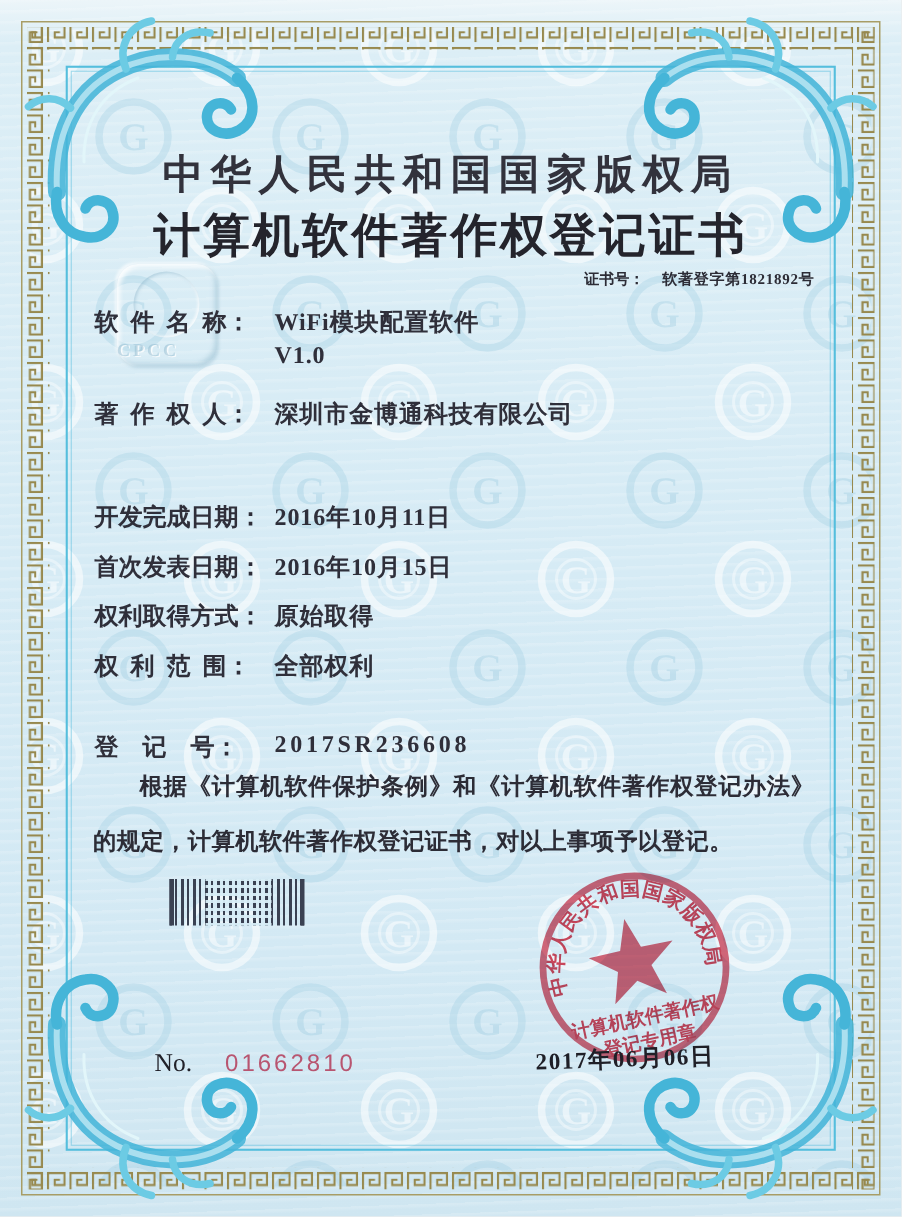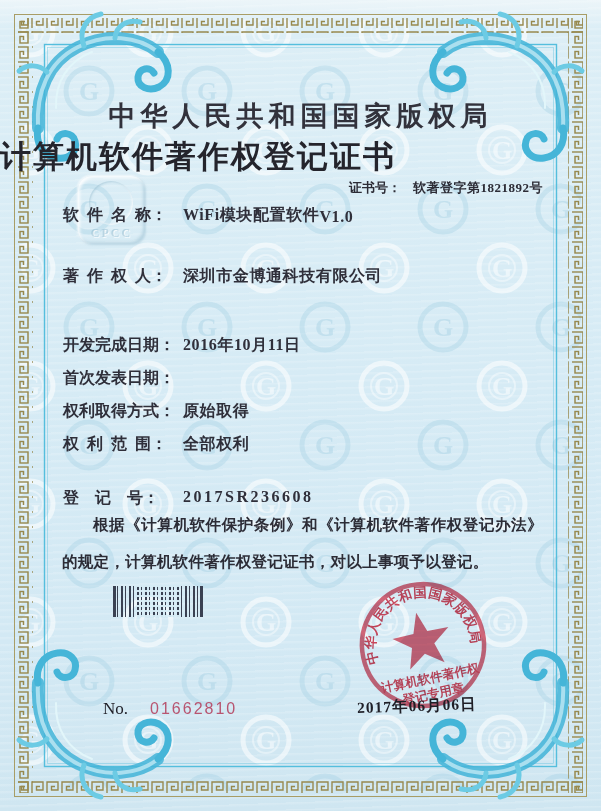--- a/index.html
+++ b/index.html
@@ -12,33 +12,33 @@
     content:"";position:absolute;inset:0;pointer-events:none;
     background:repeating-linear-gradient(178deg,rgba(255,255,255,0.16) 0 1px,rgba(255,255,255,0) 3px 7px);
   }
   .deco{position:absolute;left:0;top:0;}
 
   .emboss{position:absolute;left:78px;top:176px;width:67px;height:68px;border-radius:14px;
     box-shadow:inset 2px 2px 3px rgba(255,255,255,0.85),inset -2px -2px 3px rgba(145,185,205,0.45),
                1px 1px 2px rgba(145,185,205,0.4),-1px -1px 2px rgba(255,255,255,0.7);}
   .emboss .circ{position:absolute;left:11px;top:5px;width:44px;height:44px;border-radius:50%;
     box-shadow:inset 1px 1px 2px rgba(145,185,205,0.5),inset -1px -1px 2px rgba(255,255,255,0.85);}
-  .emboss .etext{position:absolute;left:0;right:0;bottom:3px;text-align:center;font-size:12px;
+  .emboss .etext{position:absolute;left:0;right:0;bottom:3px;text-align:left;font-size:12px;
     letter-spacing:2px;font-weight:bold;color:rgba(150,190,210,0.55);text-shadow:1px 1px 0 rgba(255,255,255,0.8);}
 
   .title{position:absolute;left:0;right:0;top:98px;margin:0;text-align:center;
     font-size:27px;font-weight:700;letter-spacing:5px;color:#32323c;}
-  .subtitle{position:absolute;left:0;right:0;top:136px;margin:0;text-align:left;
+  .subtitle{position:absolute;left:0;right:0;top:136px;margin:0;text-align:center;
     font-size:31px;font-weight:900;letter-spacing:2px;color:#24242c;}
-  .certno{position:absolute;right:58px;top:179px;font-size:13px;font-weight:600;color:#2c2c36;}
+  .certno{position:absolute;right:58px;top:179px;font-size:10px;font-weight:600;color:#2c2c36;}
   .certno .cv{margin-left:12px;letter-spacing:0.5px;}
 
   .frow{position:absolute;left:63px;font-size:16px;color:#2f2f3a;font-weight:700;}
   .flabel{display:inline-block;width:116px;white-space:pre;vertical-align:top;}
-  .fvalue{display:inline-flex;flex-direction:row;letter-spacing:0.6px;}
+  .fvalue{display:inline-flex;flex-direction:column;letter-spacing:0.6px;}
   .fvalue .v2{margin-top:3px;}
   .frow.reg .v1{letter-spacing:2.5px;}
 
   .statement{position:absolute;left:62px;top:506px;width:481px;margin:0;
     font-size:15.5px;line-height:37px;text-align:justify;text-indent:2em;
     color:#2c2c36;font-weight:600;letter-spacing:0.3px;}
 
   .barcode{position:absolute;left:113px;top:586px;width:90px;height:31px;
     background:
       repeating-linear-gradient(0deg,rgba(216,238,247,0.95) 0 2px,rgba(216,238,247,0) 2px 5px) 24px 0/44px 100% no-repeat,
@@ -129,20 +129,23 @@
       </span>
   </div>
   <div class="frow" style="top:335px">
     <span class="flabel">开发完成日期：</span>
     <span class="fvalue">
         <span class="v1">2016年10月11日</span>
       </span>
   </div>
   <div class="frow" style="top:368px">
     <span class="flabel">首次发表日期：</span>
+    <span class="fvalue">
+        <span class="v1">2016年10月15日</span>
+      </span>
   </div>
   <div class="frow" style="top:401px">
     <span class="flabel">权利取得方式：</span>
     <span class="fvalue">
         <span class="v1">原始取得</span>
       </span>
   </div>
   <div class="frow" style="top:434px">
     <span class="flabel">权  利  范  围：</span>
     <span class="fvalue">

